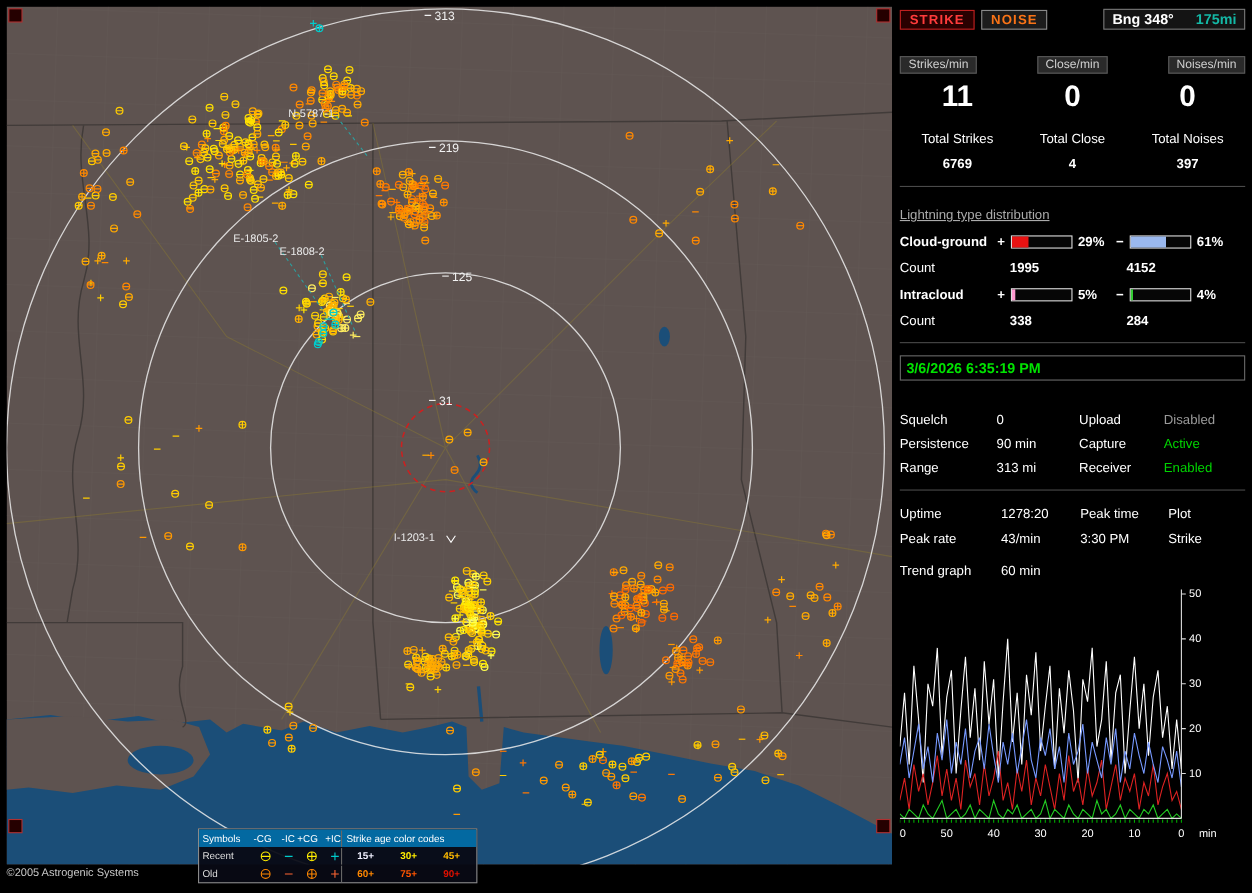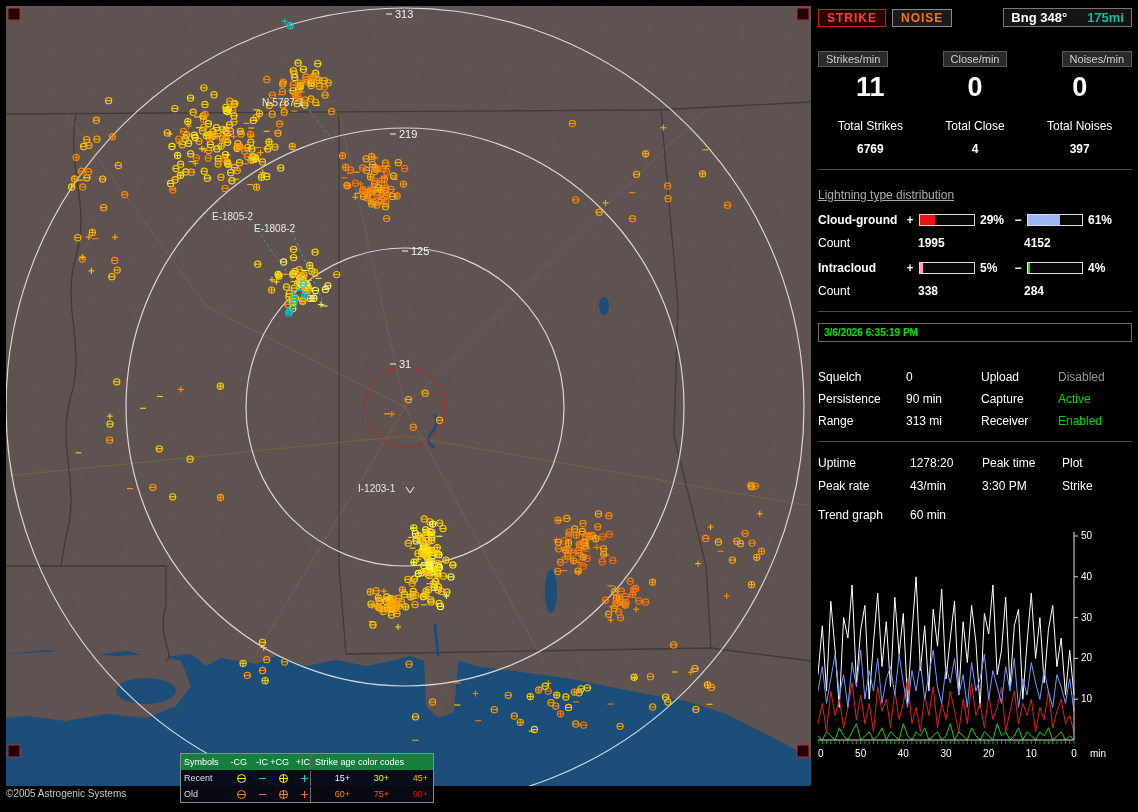--- a/index.html
+++ b/index.html
@@ -11,25 +11,25 @@
   .map-copyright{position:absolute;left:6px;top:788px;width:805px;height:18px;color:#c8c8c8;
     font-size:10px;text-align:left;padding-right:6px;box-sizing:border-box;}
   svg text{font-family:"Liberation Sans",sans-serif;}
   .maplabel{fill:#e9e9e9;font-size:10px;}
   .ringlabel{fill:#f2f2f2;font-size:11px;}
 
   
   .legend{position:absolute;left:180px;top:753px;width:252px;background:rgba(8,10,20,0.94);
     border:1px solid #8a8a8a;color:#ddd;font-size:9px;line-height:15px;}
   .lg-row,.lg-head{display:flex;align-items:center;height:16px;}
-  .lg-head{background:#15803d;color:#fff;}
+  .lg-head{background:#0369a1;color:#fff;}
   .lg-name{width:42px;padding-left:3px;}
   .lg-c{width:21px;text-align:right;}
   .lg-age{flex:1;border-left:1px solid #666;padding-left:4px;}
-  .lg-agecell{width:35px;text-align:right;padding-left:4px;font-weight:normal;}
+  .lg-agecell{width:35px;text-align:center;padding-left:4px;font-weight:bold;}
   .lg-agewrap{flex:1;border-left:1px solid #666;display:flex;}
   .sym-recent{color:#ffee00;} .sym-recent-ic{color:#00cccc;}
   .sym-old{color:#ff8800;} .sym-old-ic{color:#ff6633;}
   .lgsym{display:inline-block;vertical-align:middle;}
 
   
   .panel{position:absolute;left:818px;top:8px;width:314px;height:798px;color:#fff;font-size:12px;}
   .toprow{display:flex;align-items:center;gap:6px;}
   .tbtn{border:1px solid;padding:1px 8px;font-weight:bold;font-size:12px;letter-spacing:1px;}
   .strike-b{color:#ff3b3b;border-color:#c02020;background:#2a0000;}
@@ -49,21 +49,21 @@
   .dlabel{width:86px;font-weight:bold;}
   .sign{width:12px;text-align:center;}
   .bar{width:54px;height:10px;border:1px solid #ddd;background:#060606;position:relative;margin:0 3px;}
   .bar i{position:absolute;left:0;top:0;bottom:0;}
   .pct{width:32px;text-align:left;padding-left:2px;}
   .count-row{display:flex;margin-top:9px;font-size:12px;}
   .count-row .cl{width:100px;}
   .count-row .c1{width:106px;font-weight:bold;}
   .count-row .c2{font-weight:bold;}
   .dtbox{border:1px solid #6a6a6a;margin-top:11px;padding:3px 5px;color:#00e400;
-    font-weight:bold;font-size:10px;}
+    font-weight:bold;font-size:13px;}
   .status-grid{display:grid;grid-template-columns:88px 75px 77px auto;row-gap:8px;margin-top:28px;}
   .session-grid{display:grid;grid-template-columns:92px 72px 80px auto;row-gap:9px;margin-top:14px;}
   .dim{color:#9a9a9a;} .on{color:#00d400;}
   .trendrow{display:flex;margin-top:15px;}
   .trendrow .tl{width:92px;}
   .chartwrap{margin-top:8px;}
   .chartwrap svg{display:block;background:#000;}
   .tick{fill:#fff;font-size:10px;}
 </style>
 </head>

